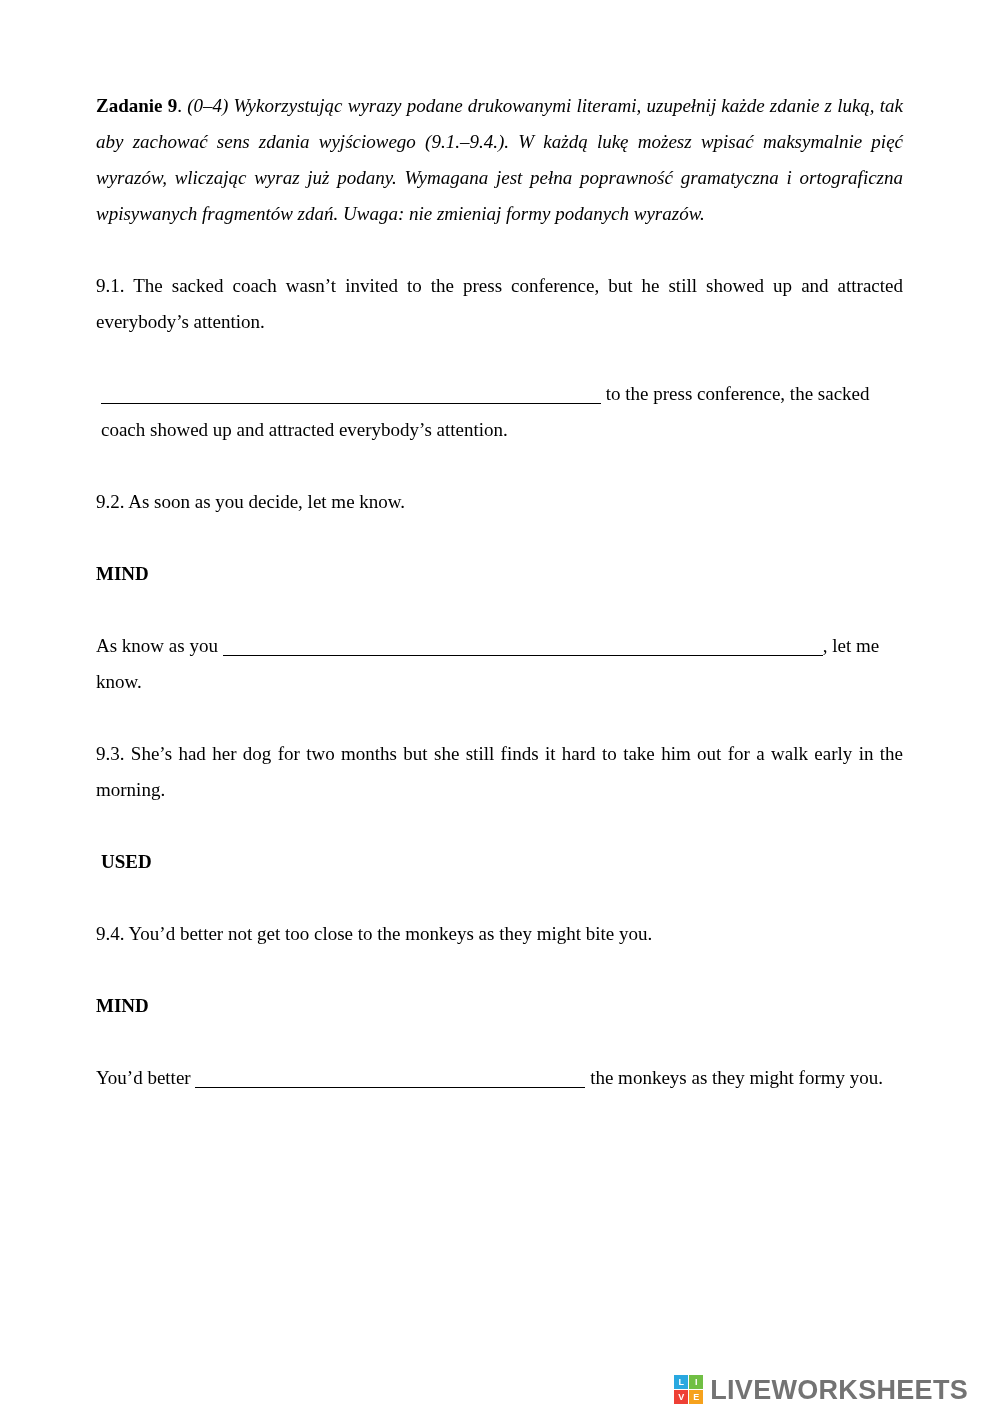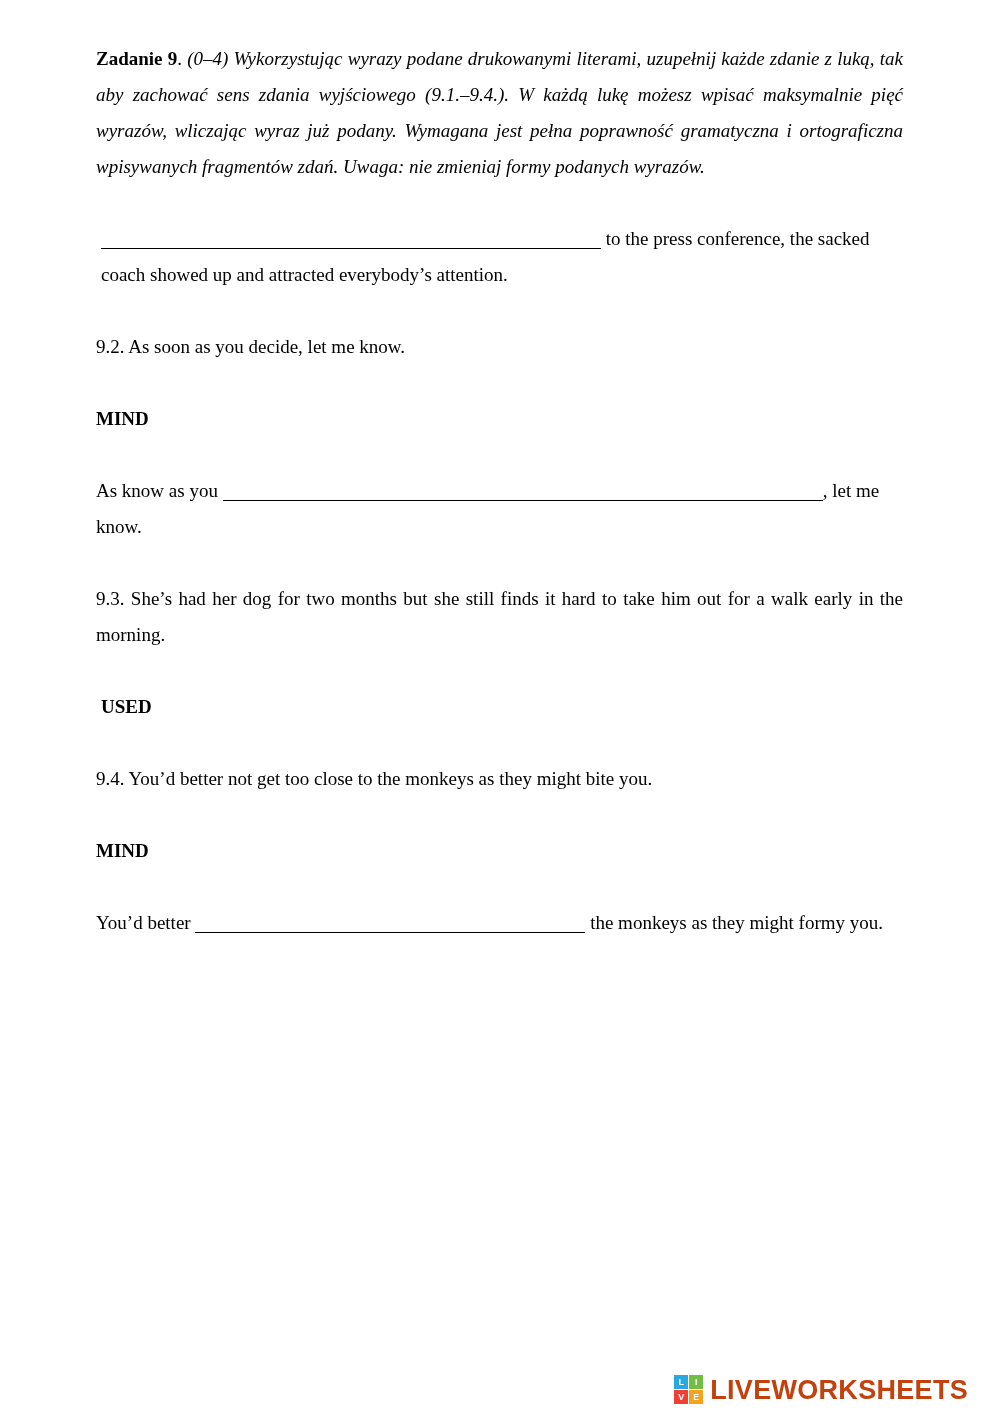--- a/index.html
+++ b/index.html
@@ -9,21 +9,21 @@
     width: 1000px;
     height: 1414px;
     margin: 0 auto;
     background: #ffffff;
     color: #000000;
     font-family: "Liberation Serif", serif;
     font-size: 19px;
     line-height: 36px;
     overflow: hidden;
   }
-  .content { padding: 41px 97px 0 96px; }
+  .content { padding: 88px 97px 0 96px; }
   p { margin: 0 0 36px 0; }
   .intro { text-align: justify; }
   .statement { text-align: justify; }
   .keyword { font-weight: bold; }
   .bold { font-weight: bold; }
   .italic { font-style: italic; }
   .indent-sm { padding-left: 5px; margin-top: 20px; }
   .blank {
     display: inline-block;
     border-bottom: 1px solid #000000;
@@ -54,35 +54,36 @@
     font-size: 9px;
     font-weight: bold;
     line-height: 14px;
     text-align: center;
   }
   .brand {
     font-family: "Liberation Sans", sans-serif;
     font-weight: bold;
     font-size: 27px;
     line-height: 28px;
-    color: #c2410c;
+    color: #737373;
     letter-spacing: 0.3px;
   }
 </style>
 </head>
 <body>
 
 <div class="page">
   <div class="content">
 
     <p class="intro">
       <span class="bold">Zadanie 9</span><span>. </span><span class="italic">(0–4) Wykorzystując wyrazy podane drukowanymi literami, uzupełnij każde zdanie z luką, tak aby zachować sens zdania wyjściowego (9.1.–9.4.). W każdą lukę możesz wpisać maksymalnie pięć wyrazów, wliczając wyraz już podany. Wymagana jest pełna poprawność gramatyczna i ortograficzna wpisywanych fragmentów zdań. Uwaga: nie zmieniaj formy podanych wyrazów.</span>
     </p>
 
     <section>
+      <p class="statement">9.1. The sacked coach wasn’t invited to the press conference, but he still showed up and attracted everybody’s attention.</p>
       <p class="completion indent-sm">
         <span></span><span class="blank w1"></span><span> to the press conference, the sacked coach showed up and attracted everybody’s attention.</span>
       </p>
     </section>
 
     <section>
       <p class="statement">9.2. As soon as you decide, let me know.</p>
       <p class="keyword">MIND</p>
       <p class="completion">
         <span>As know as you </span><span class="blank w2"></span><span>, let me know.</span>

